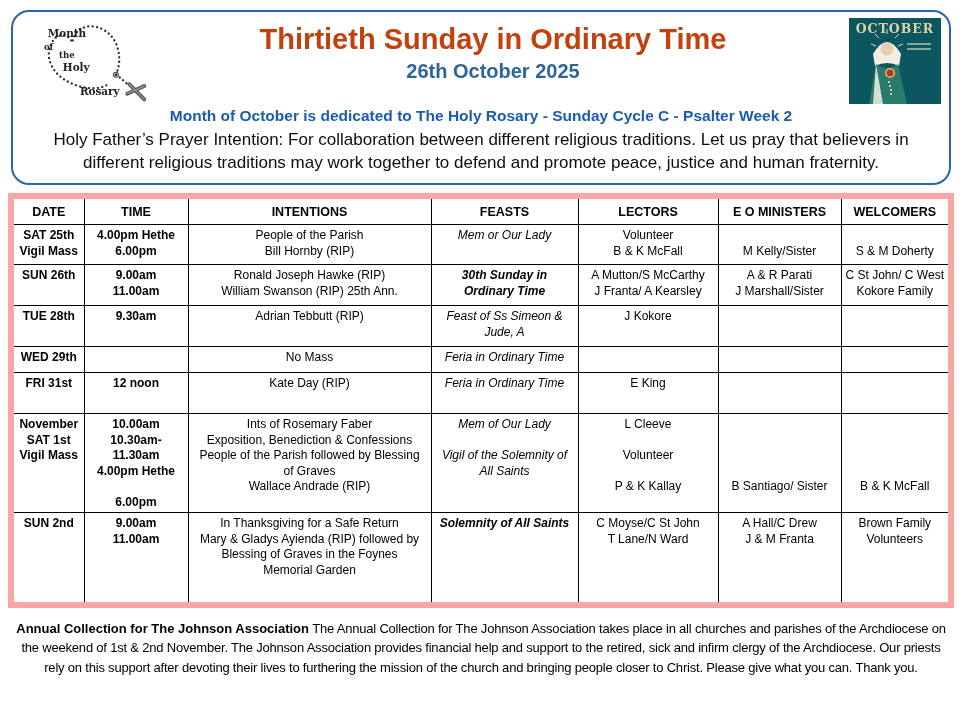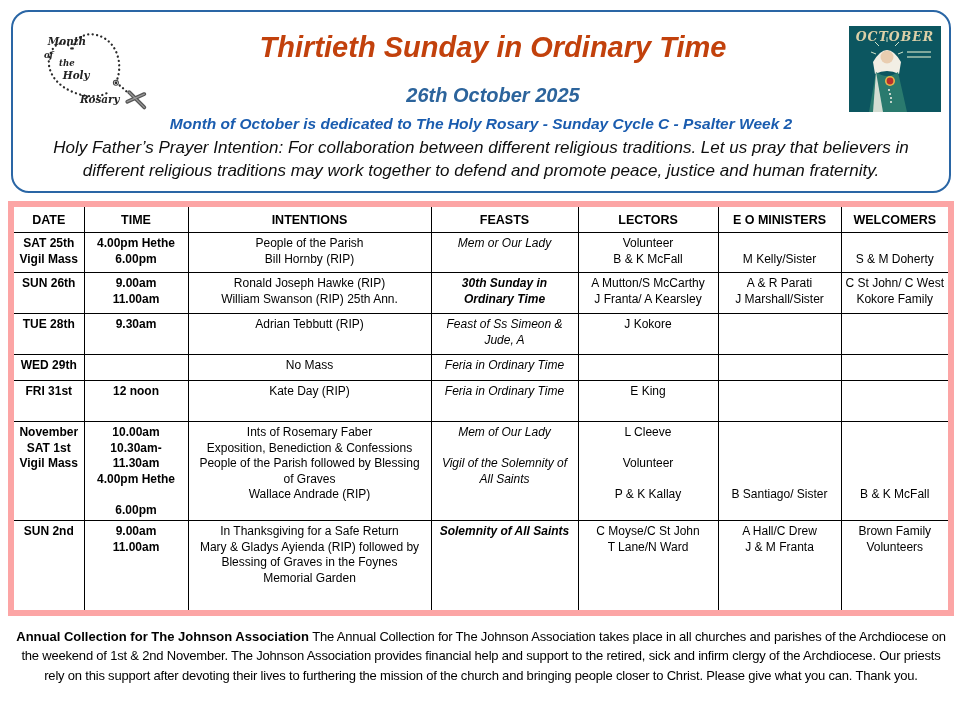--- a/index.html
+++ b/index.html
@@ -2,26 +2,26 @@
 <html><head>
 <meta charset="utf-8">
 <style>
   * { box-sizing: border-box; margin: 0; padding: 0; }
   html,body { width: 962px; background:#fff; }
   body { font-family: "Liberation Sans", sans-serif; color:#000; }
   .page { width:962px; height:723px; overflow:hidden; }
 
   
   .bulletin { margin:10px 11px 0 11px; border:2px solid #2a66a5; border-radius:18px;
-              padding:12px 8px 8px 8px; background:#fff;font-style:italic; }
+              padding:4px 8px 8px 8px; background:#fff; }
   .bulletin-top { display:flex; align-items:flex-start; }
   .logo-wrap { width:150px; height:90px; flex:0 0 auto; }
   .titles { flex:1 1 auto; text-align:center; padding-top:8px; }
   .main-title { font-size:29px; font-weight:bold; color:#c2410c; line-height:1.1; }
-  .sub-title  { font-size:20px; font-weight:bold; color:#2c649c; margin-top:20px; }
+  .sub-title  { font-size:20px; font-weight:bold; color:#2c649c; margin-top:4px; }
   .cover-wrap { width:92px; height:86px; flex:0 0 auto; margin-top:2px;margin-left:34px; }
   .dedication { text-align:center; font-weight:bold; font-size:15.5px; color:#1a5caf; margin-top:1px; }
   .intention  { text-align:center; font-size:17px; color:#0e0e0e; line-height:1.38;
                 max-width:902px; margin:3px auto 0 auto; }
 
   
   table.rota { width:940px; margin:8px auto 0 auto; border-collapse:collapse; border:6px solid #fca5a5;
                table-layout:fixed; }
   .rota th { border:1px solid #000; font-size:12.5px; font-weight:bold; height:29px;
              text-align:center; vertical-align:middle; padding:2px; }

